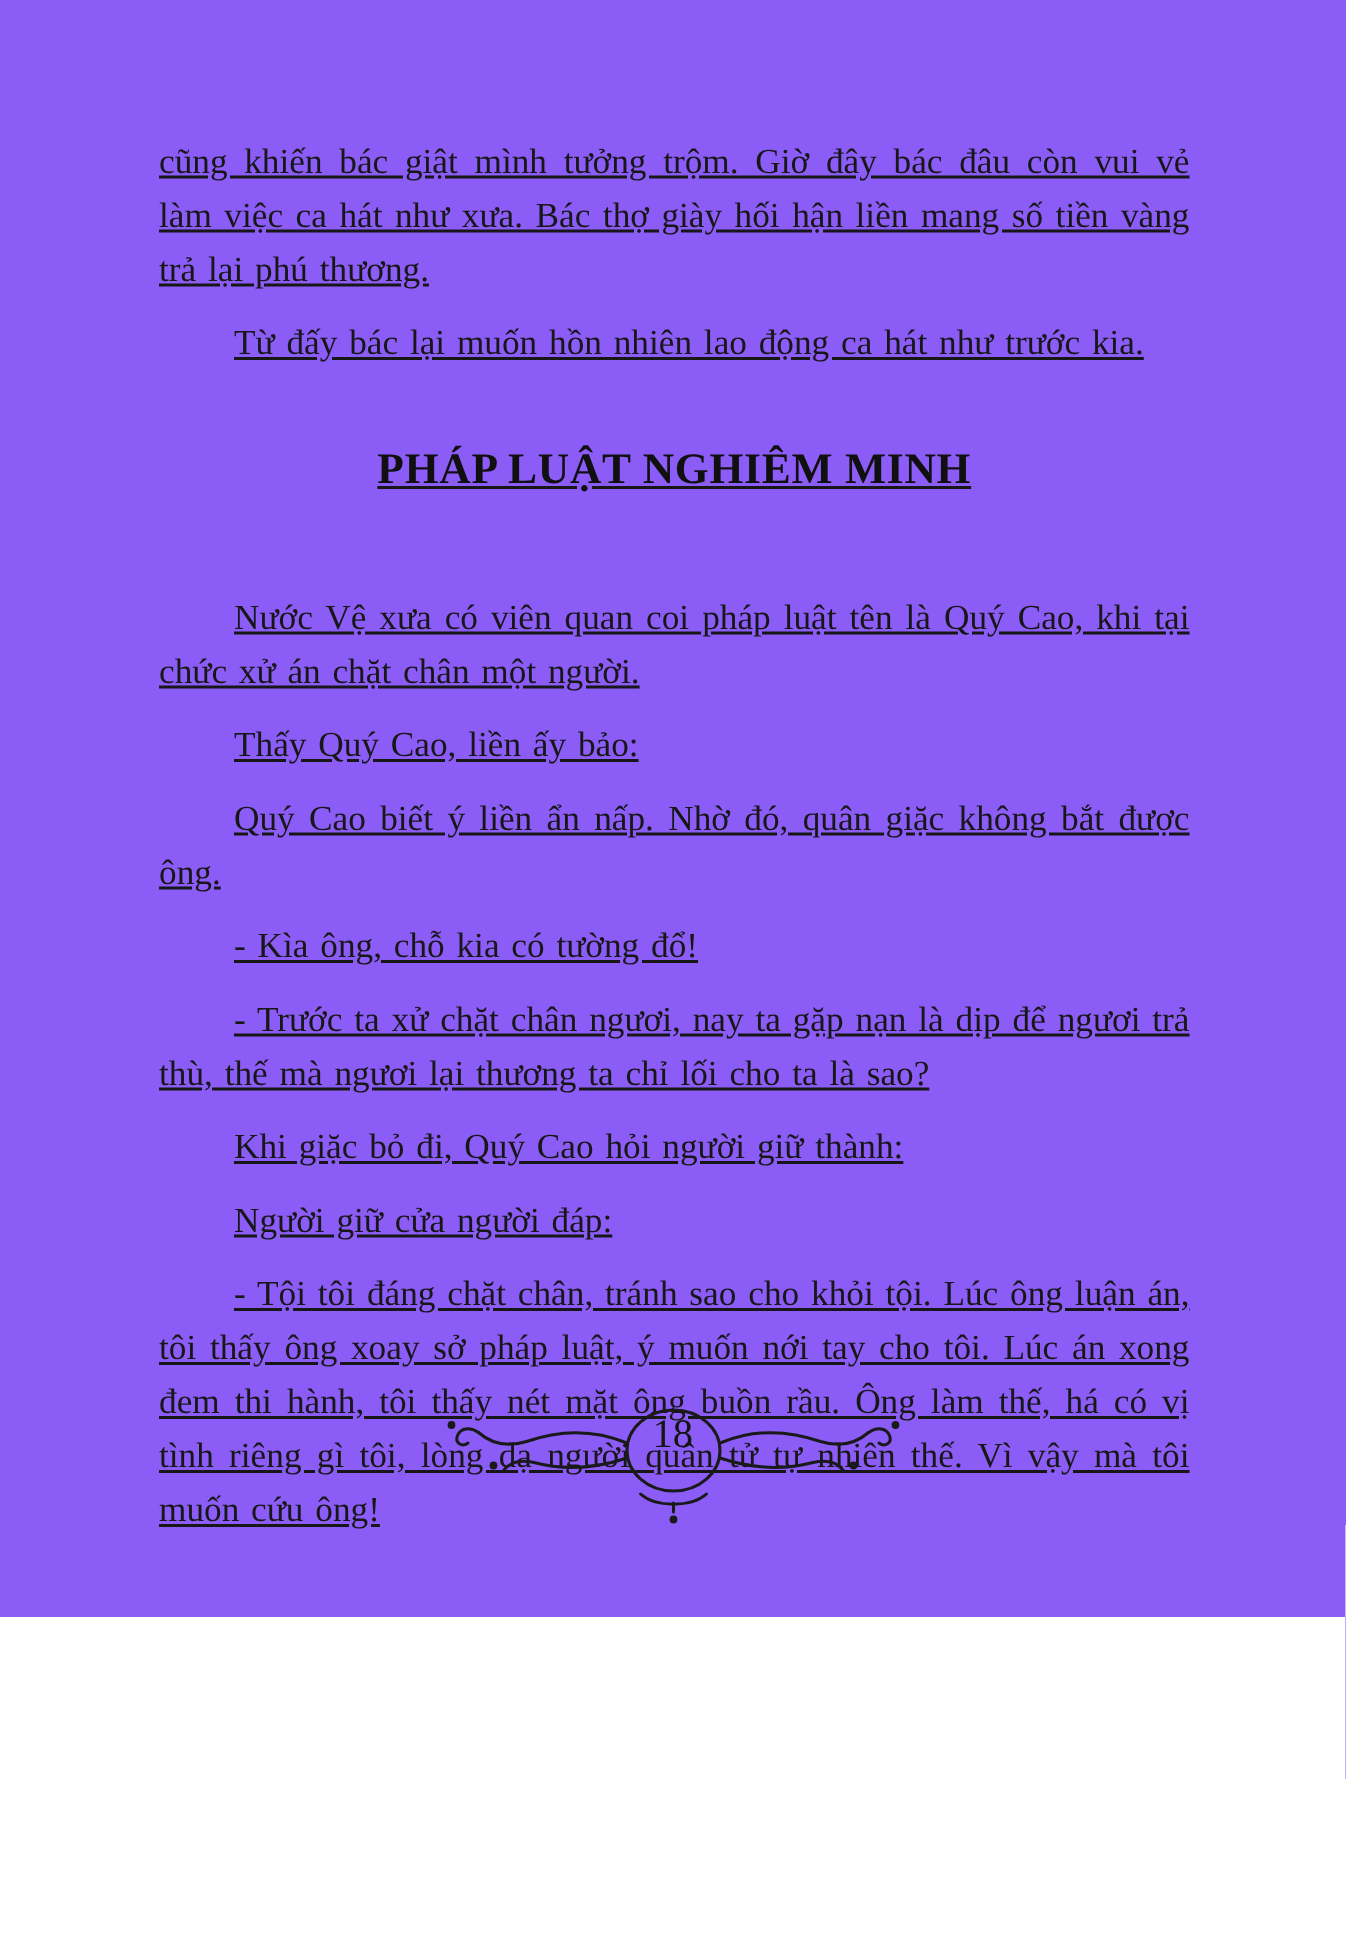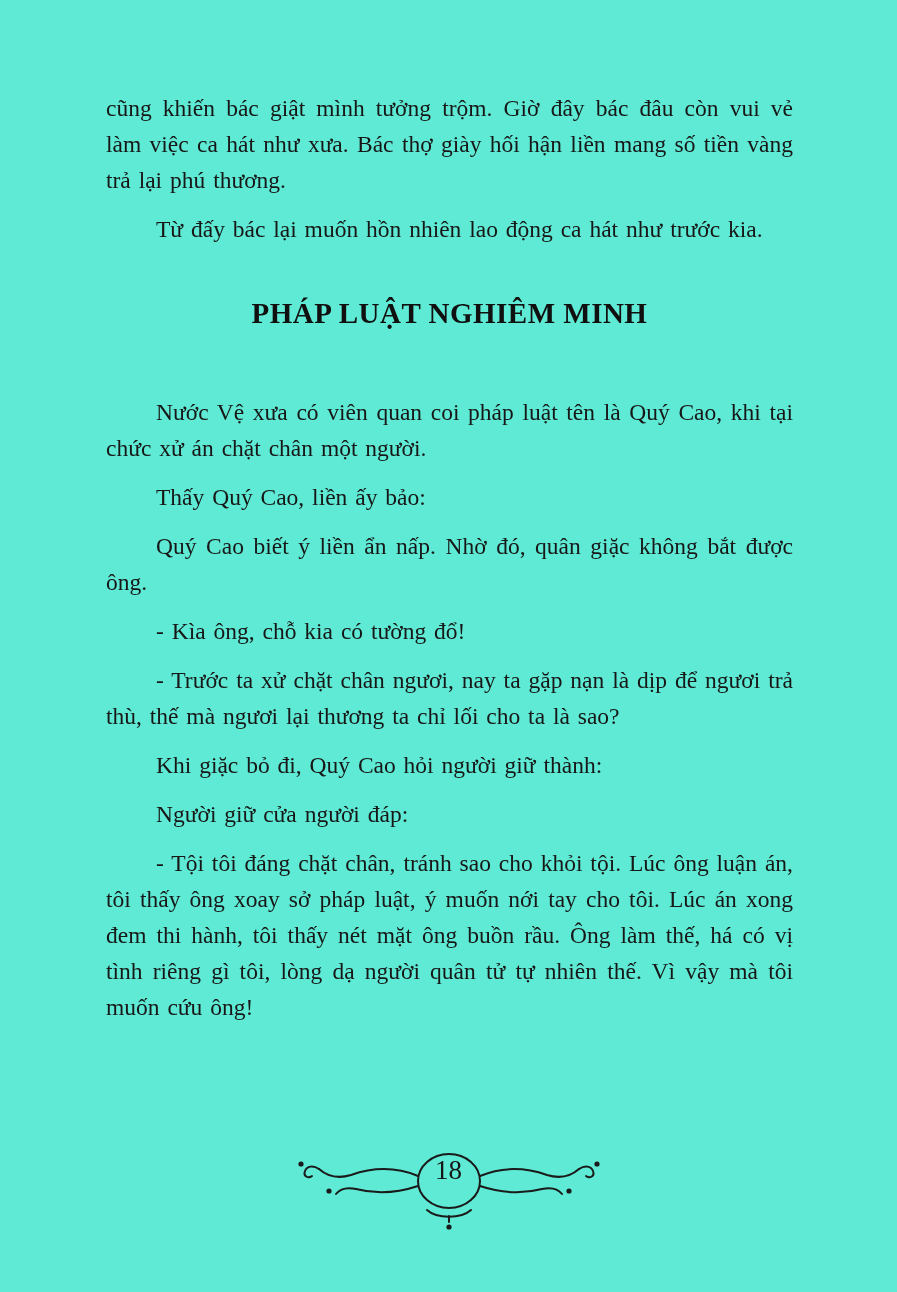--- a/index.html
+++ b/index.html
@@ -2,26 +2,27 @@
 <html><head>
 <meta charset="utf-8">
 <style>
   * { margin: 0; padding: 0; box-sizing: border-box; }
   html, body { background: #ffffff; }
   body { font-family: "Liberation Serif", serif; }
 
   .page {
     position: relative;
     width: 897px;
-    height: 1292px;
+    height: 1078px;
     margin: 0 auto;
-    background: #5eead4;
+    background: #8b5cf6;
     color: #171717;
     padding: 90px 104px 0 106px;
     overflow: hidden;
+    text-decoration: underline;
   }
 
   .body-text p {
     font-size: 23.5px;
     line-height: 36px;
     text-align: justify;
     text-indent: 50px;
     margin-bottom: 13px;
     word-spacing: 2px;
   }

